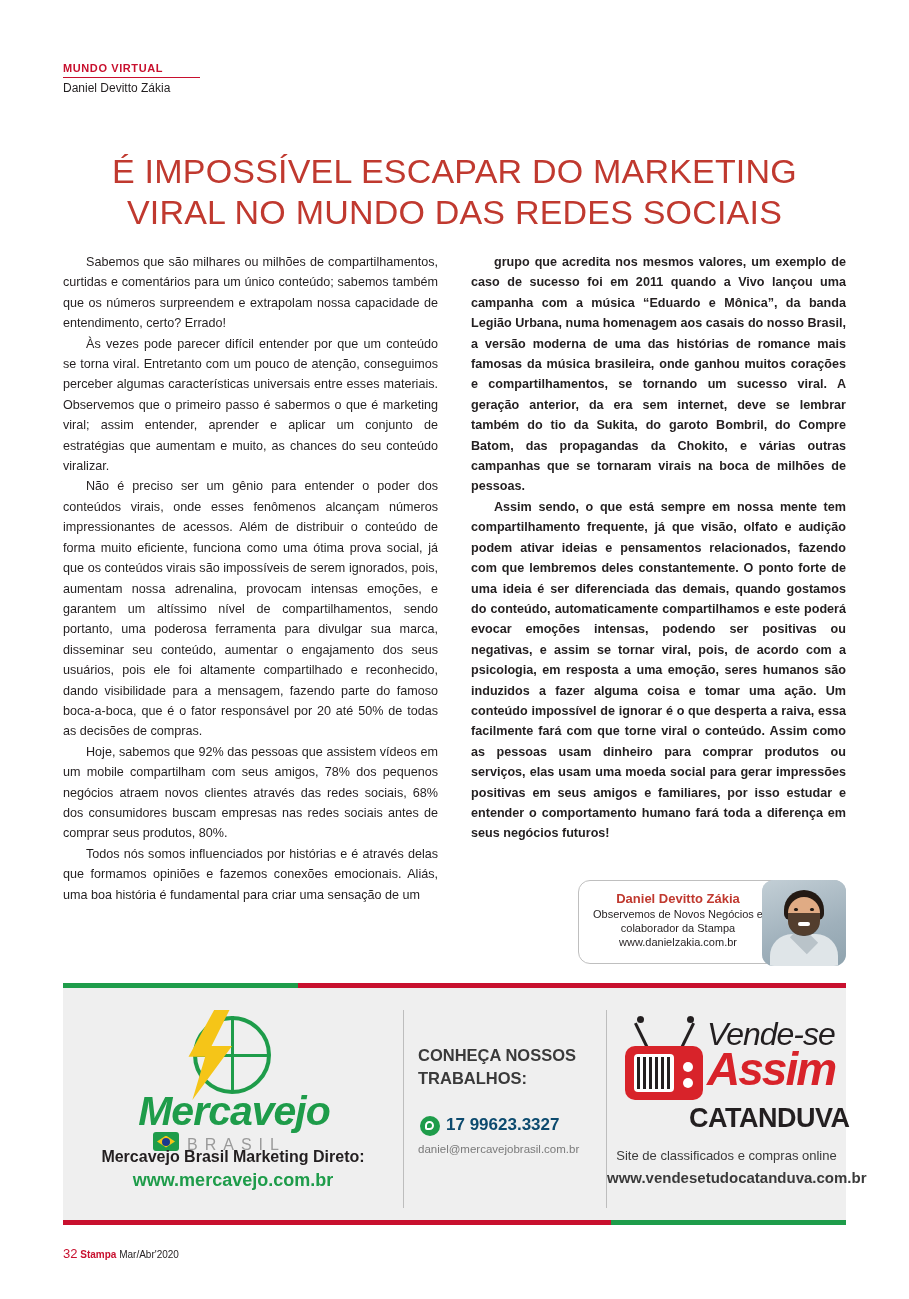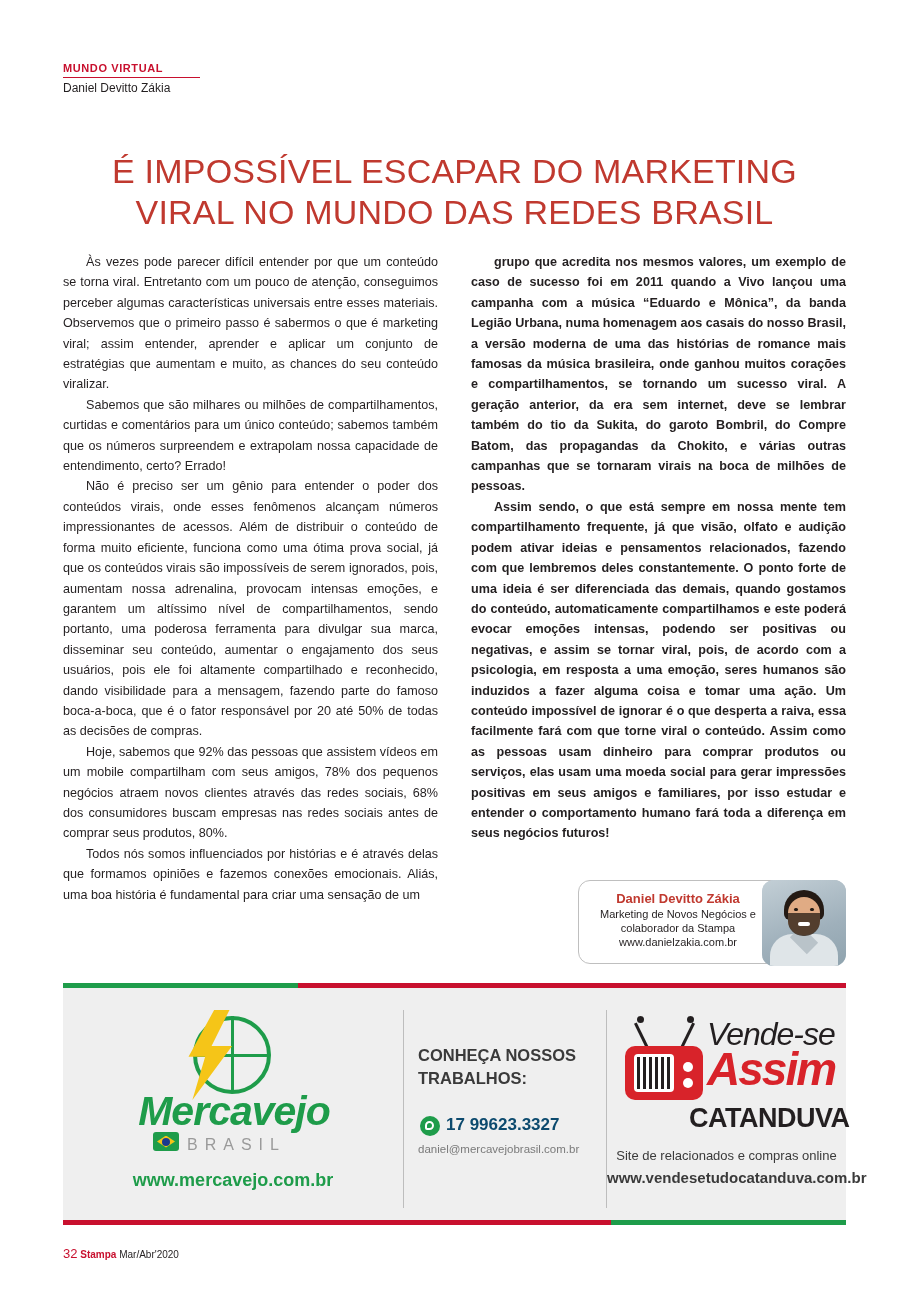--- a/index.html
+++ b/index.html
@@ -147,41 +147,41 @@
 <body>
 
 <div class="page">
 
   <div class="kicker-wrap">
     <div class="kicker">MUNDO VIRTUAL</div>
     <div class="kicker-rule"></div>
     <div class="byline">Daniel Devitto Zákia</div>
   </div>
 
-  <h1 class="headline">É IMPOSSÍVEL ESCAPAR DO MARKETING VIRAL NO MUNDO DAS REDES BRASIL</h1>
+  <h1 class="headline">É IMPOSSÍVEL ESCAPAR DO MARKETING VIRAL NO MUNDO DAS REDES SOCIAIS</h1>
 
   <div class="cols">
     <div class="col left">
+      <p>Sabemos que são milhares ou milhões de compartilhamentos, curtidas e comentários para um único conteúdo; sabemos também que os números surpreendem e extrapolam nossa capacidade de entendimento, certo? Errado!</p>
       <p>Às vezes pode parecer difícil entender por que um conteúdo se torna viral. Entretanto com um pouco de atenção, conseguimos perceber algumas características universais entre esses materiais. Observemos que o primeiro passo é sabermos o que é marketing viral; assim entender, aprender e aplicar um conjunto de estratégias que aumentam e muito, as chances do seu conteúdo viralizar.</p>
-      <p>Sabemos que são milhares ou milhões de compartilhamentos, curtidas e comentários para um único conteúdo; sabemos também que os números surpreendem e extrapolam nossa capacidade de entendimento, certo? Errado!</p>
       <p>Não é preciso ser um gênio para entender o poder dos conteúdos virais, onde esses fenômenos alcançam números impressionantes de acessos. Além de distribuir o conteúdo de forma muito eficiente, funciona como uma ótima prova social, já que os conteúdos virais são impossíveis de serem ignorados, pois, aumentam nossa adrenalina, provocam intensas emoções, e garantem um altíssimo nível de compartilhamentos, sendo portanto, uma poderosa ferramenta para divulgar sua marca, disseminar seu conteúdo, aumentar o engajamento dos seus usuários, pois ele foi altamente compartilhado e reconhecido, dando visibilidade para a mensagem, fazendo parte do famoso boca-a-boca, que é o fator responsável por 20 até 50% de todas as decisões de compras.</p>
       <p>Hoje, sabemos que 92% das pessoas que assistem vídeos em um mobile compartilham com seus amigos, 78% dos pequenos negócios atraem novos clientes através das redes sociais, 68% dos consumidores buscam empresas nas redes sociais antes de comprar seus produtos, 80%.</p>
       <p>Todos nós somos influenciados por histórias e é através delas que formamos opiniões e fazemos conexões emocionais. Aliás, uma boa história é fundamental para criar uma sensação de um</p>
     </div>
     <div class="col right">
       <p>grupo que acredita nos mesmos valores, um exemplo de caso de sucesso foi em 2011 quando a Vivo lançou uma campanha com a música “Eduardo e Mônica”, da banda Legião Urbana, numa homenagem aos casais do nosso Brasil, a versão moderna de uma das histórias de romance mais famosas da música brasileira, onde ganhou muitos corações e compartilhamentos, se tornando um sucesso viral. A geração anterior, da era sem internet, deve se lembrar também do tio da Sukita, do garoto Bombril, do Compre Batom, das propagandas da Chokito, e várias outras campanhas que se tornaram virais na boca de milhões de pessoas.</p>
       <p>Assim sendo, o que está sempre em nossa mente tem compartilhamento frequente, já que visão, olfato e audição podem ativar ideias e pensamentos relacionados, fazendo com que lembremos deles constantemente. O ponto forte de uma ideia é ser diferenciada das demais, quando gostamos do conteúdo, automaticamente compartilhamos e este poderá evocar emoções intensas, podendo ser positivas ou negativas, e assim se tornar viral, pois, de acordo com a psicologia, em resposta a uma emoção, seres humanos são induzidos a fazer alguma coisa e tomar uma ação. Um conteúdo impossível de ignorar é o que desperta a raiva, essa facilmente fará com que torne viral o conteúdo. Assim como as pessoas usam dinheiro para comprar produtos ou serviços, elas usam uma moeda social para gerar impressões positivas em seus amigos e familiares, por isso estudar e entender o comportamento humano fará toda a diferença em seus negócios futuros!</p>
     </div>
     <div class="clear"></div>
   </div>
 
   <div class="author-card">
     <div class="author-text">
       <div class="author-name">Daniel Devitto Zákia</div>
-      <div class="author-role">Marketing de Novos Negócios e</div>
+      <div class="author-role">Observemos de Novos Negócios e</div>
       <div class="author-role">colaborador da Stampa</div>
       <div class="author-site">www.danielzakia.com.br</div>
     </div>
     <div class="author-photo">
       <div class="ph-sky"></div>
       <div class="ph-shirt"></div>
       <div class="ph-collar"></div>
       <div class="ph-hair"></div>
       <div class="ph-face"></div>
       <div class="ph-beard"></div>
@@ -198,20 +198,21 @@
     <div class="ad-divider d2"></div>
 
     <div class="merc">
       <div class="merc-logo">
         <div class="merc-globe"></div>
         <div class="merc-bolt"></div>
         <div class="merc-word">Mercavejo</div>
         <div class="merc-flag"></div>
         <div class="merc-brasil">BRASIL</div>
       </div>
+      <div class="merc-l1">Mercavejo Brasil Marketing Direto:</div>
       <div class="merc-l2">www.mercavejo.com.br</div>
     </div>
 
     <div class="contact">
       <div class="contact-t1">CONHEÇA NOSSOS</div>
       <div class="contact-t1" style="top:79px;">TRABALHOS:</div>
       <div class="wa"></div>
       <div class="contact-phone">17 99623.3327</div>
       <div class="contact-mail">daniel@mercavejobrasil.com.br</div>
     </div>
@@ -224,21 +225,21 @@
           <div class="ant-dot r"></div>
         <div class="tv-body"></div>
         <div class="tv-screen"></div>
         <div class="tv-bars"></div>
         <div class="tv-knob"></div>
         <div class="tv-knob2"></div>
       </div>
       <div class="v-l1">Vende-se</div>
       <div class="v-l2">Assim</div>
       <div class="v-l3">CATANDUVA</div>
-      <div class="v-sub1">Site de relacionados e compras online</div>
+      <div class="v-sub1">Site de classificados e compras online</div>
       <div class="v-sub2">www.vendesetudocatanduva.com.br</div>
     </div>
   </div>
 
   <div class="footer">
     <span class="folio">32</span>
     <span class="foot-mag">Stampa</span>
     <span>Mar/Abr'2020</span>
   </div>
 

